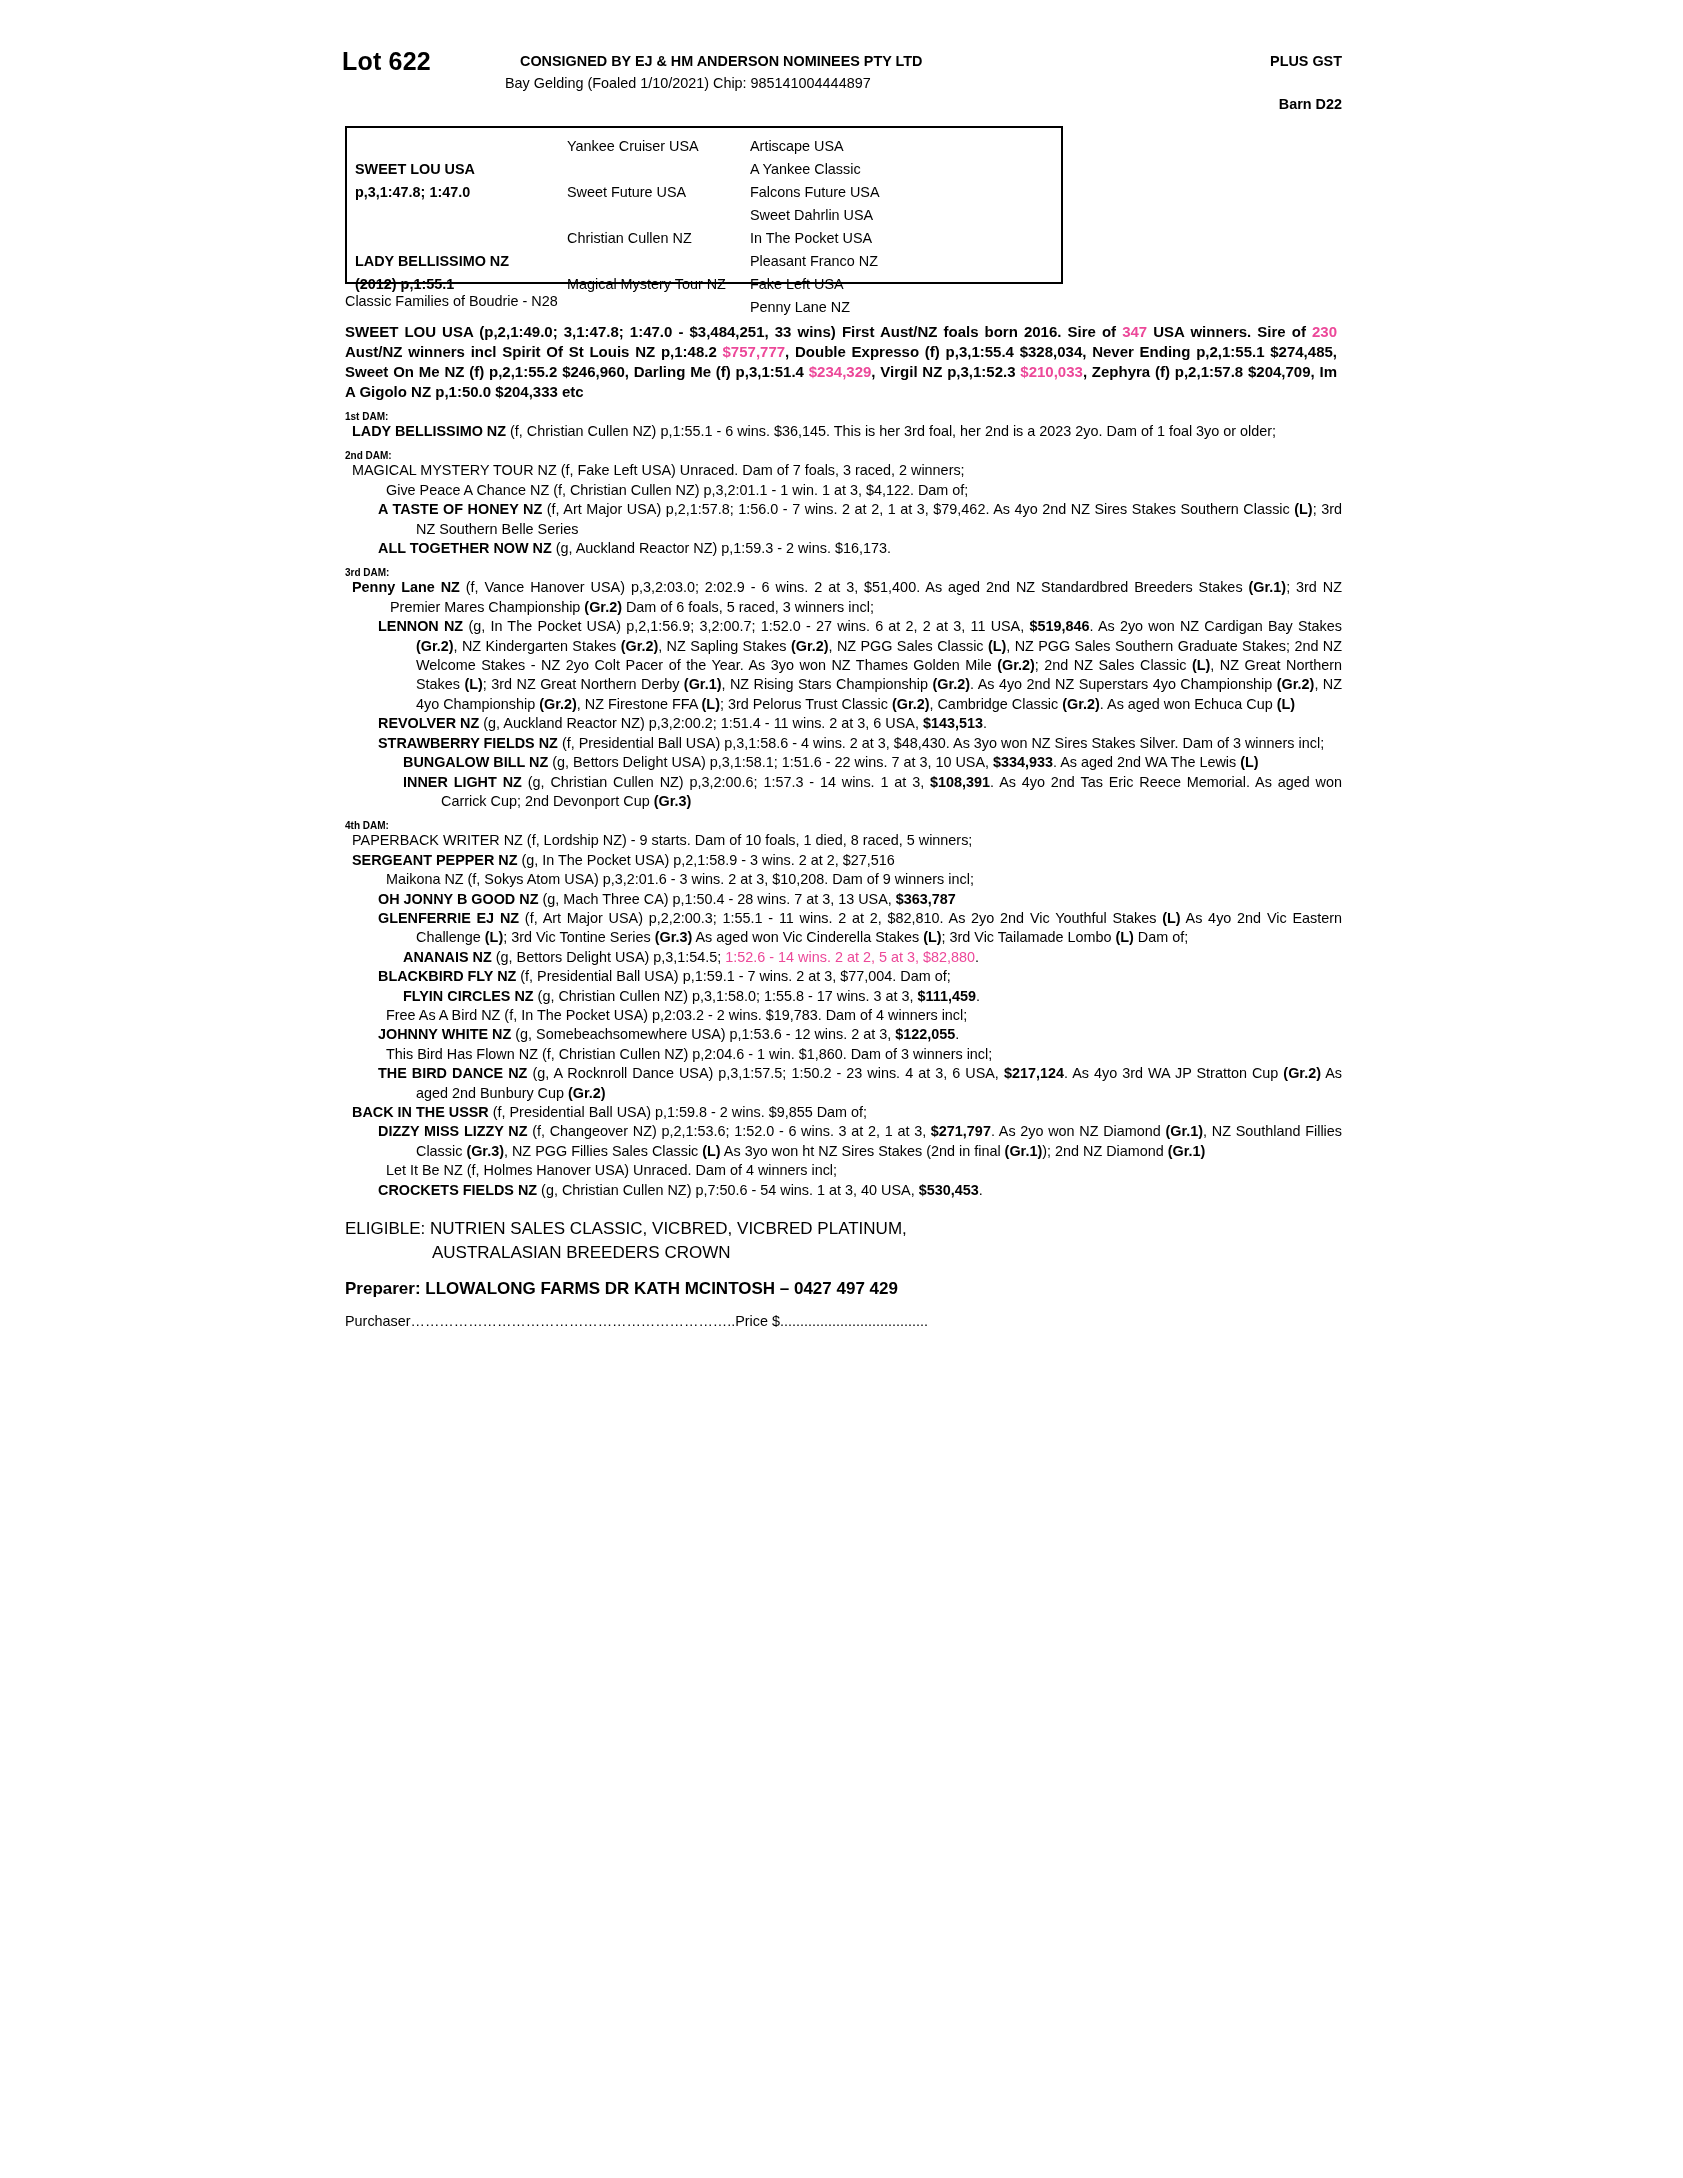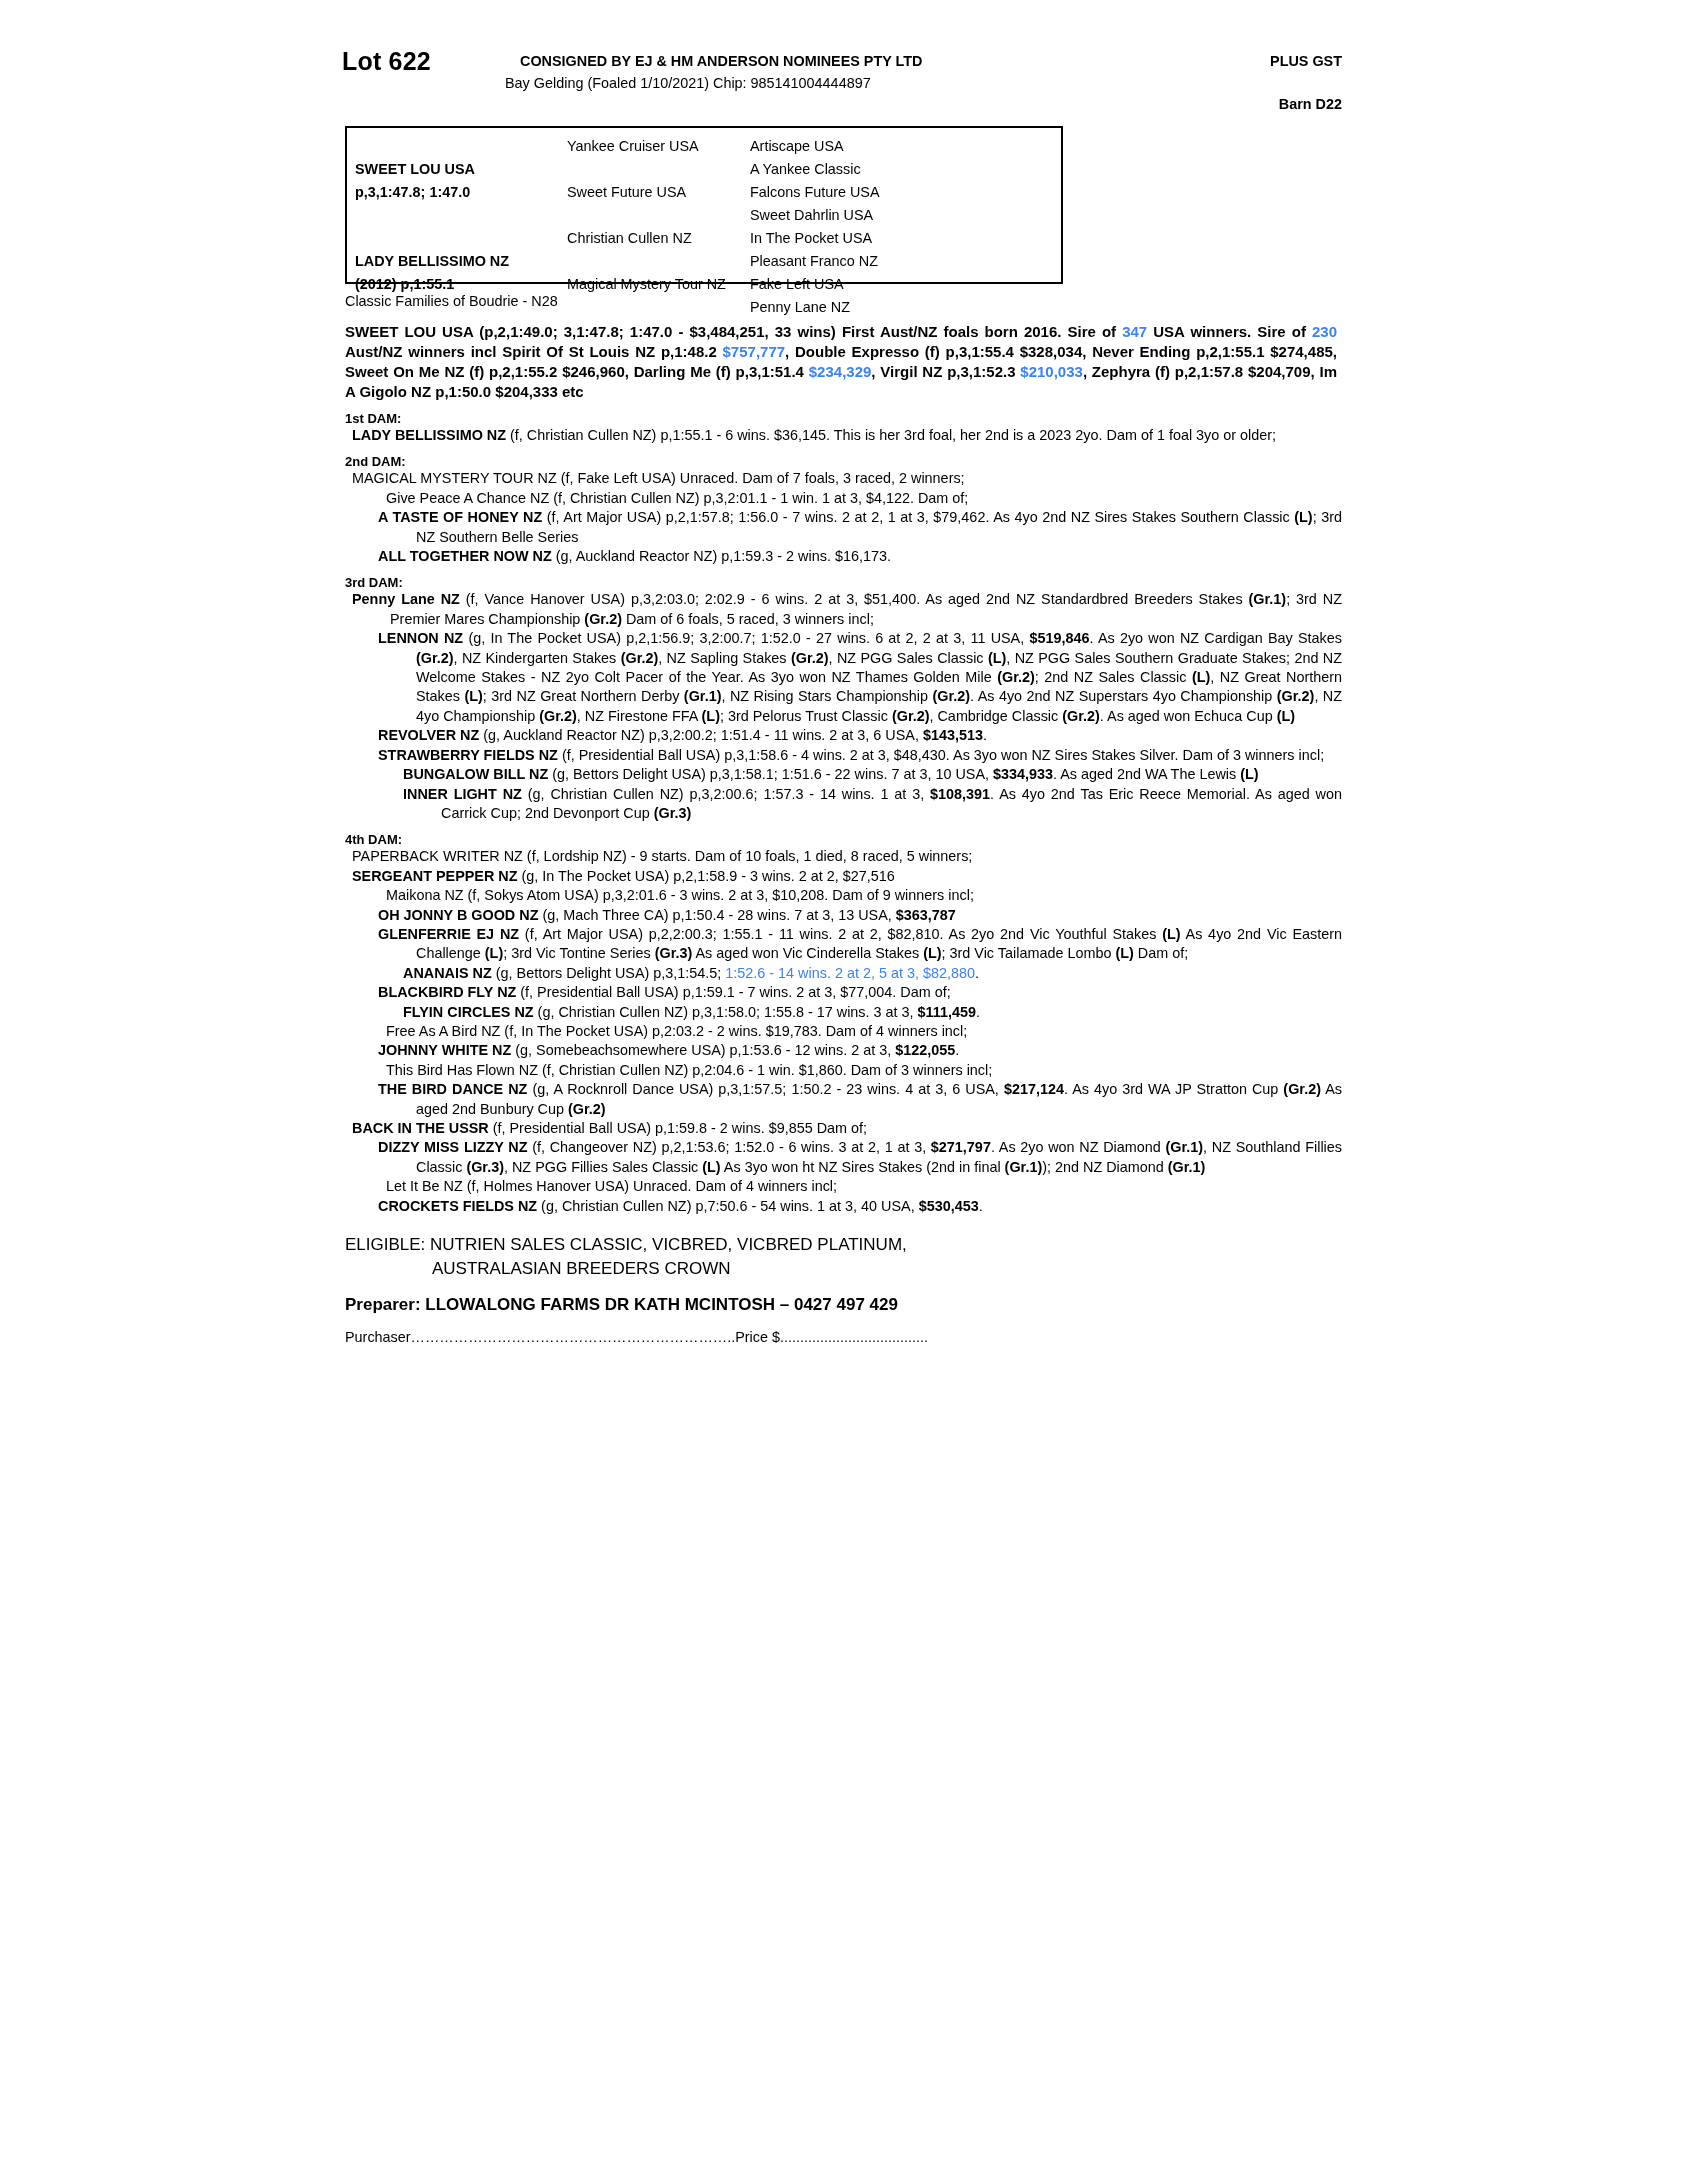--- a/index.html
+++ b/index.html
@@ -94,26 +94,26 @@
   
   .sire-par {
     margin-top: 13px;
     margin-left: 3px;
     width: 992px;
     font-size: 15px;
     font-weight: bold;
     line-height: 20px;
     text-align: justify;
   }
-  .red { color: #3b82f6; }
+  .red { color: #ec4899; }
   
   .damhead {
     margin-top: 9px;
     margin-left: 3px;
-    font-size: 13px;
+    font-size: 10px;
     font-weight: bold;
   }
   .blk {
     font-size: 14.4px;
     line-height: 19.4px;
     text-align: justify;
   }
   .l0 { margin-left: 10px; text-indent: 0; }
   .lvl1 { margin-left: 10px; padding-left: 38px; text-indent: -38px; }
   .lvl1b { margin-left: 10px; padding-left: 28px; text-indent: -28px; }

